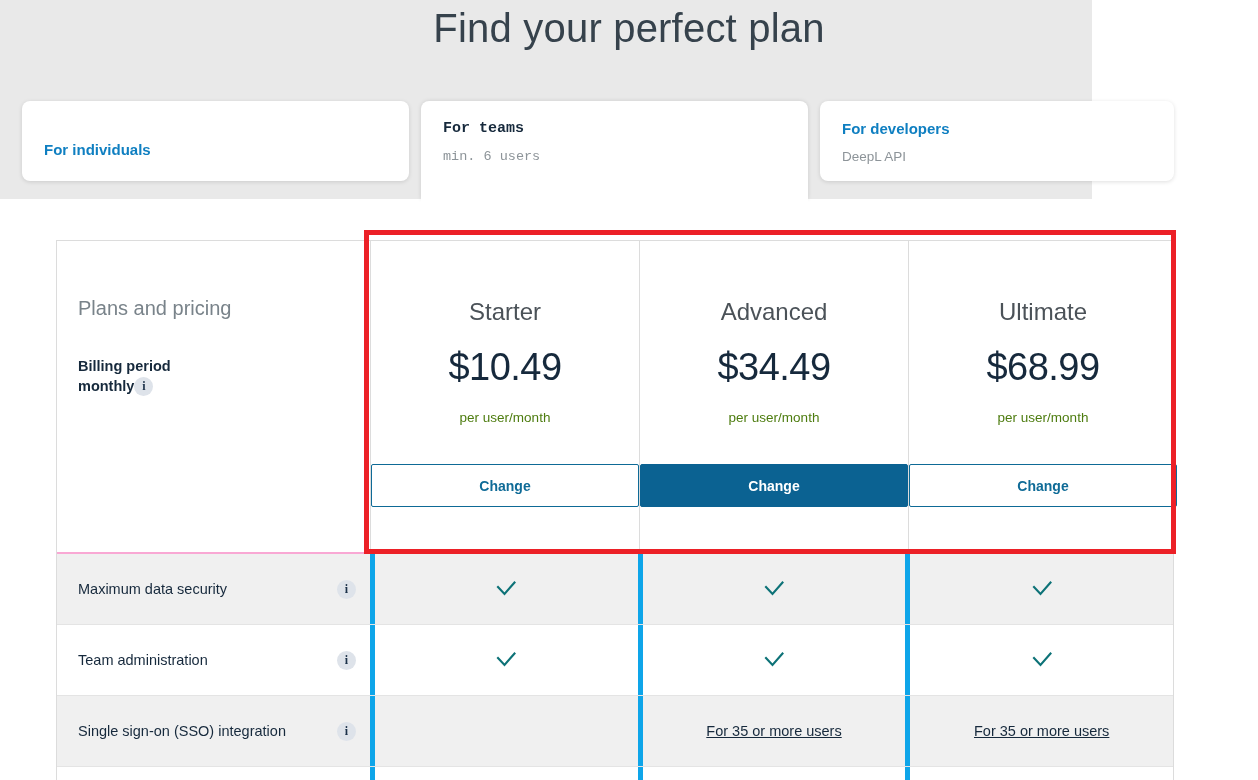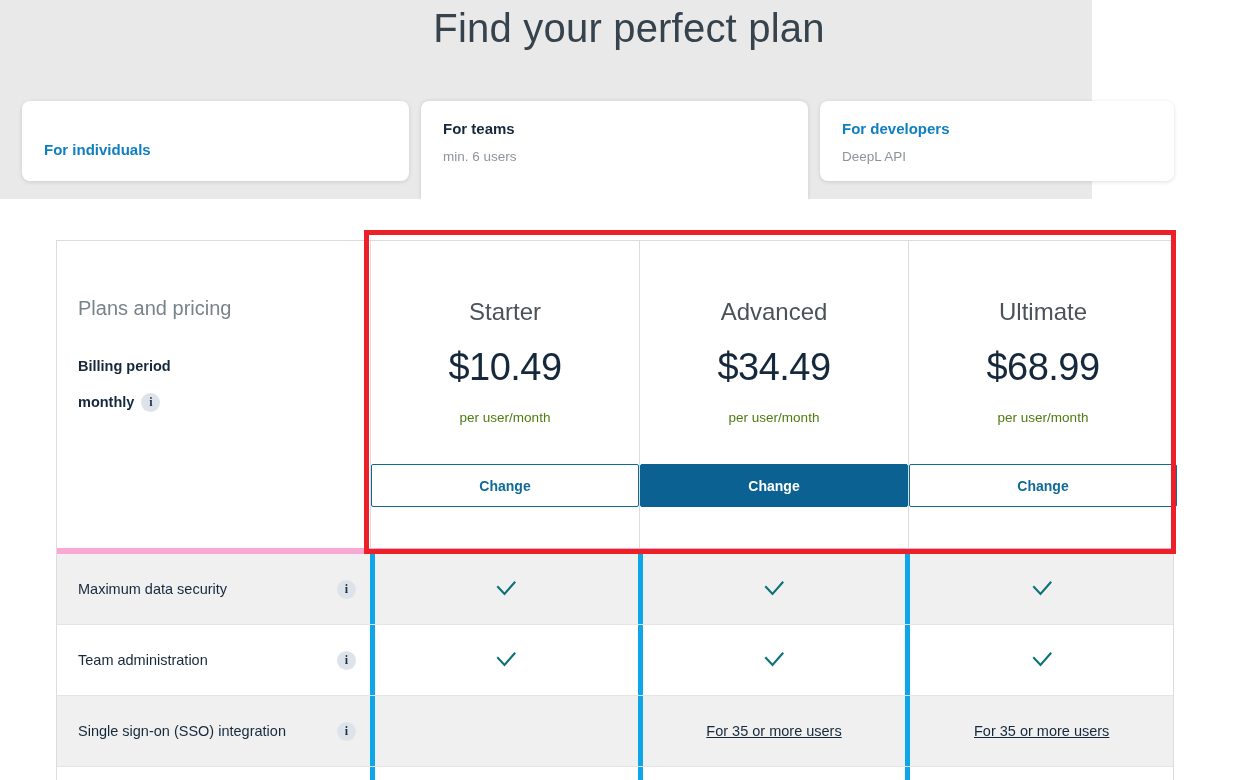--- a/index.html
+++ b/index.html
@@ -55,20 +55,21 @@
     padding: 18px 0 0 22px;
     cursor: pointer;
   }
   .tab-individuals { left: 0; width: 387px; }
   .tab-teams {
     left: 399px; width: 387px;
     height: 98px;
     border-radius: 8px 8px 0 0;
     box-shadow: 0 0 4px rgba(0,0,0,0.13);
     z-index: 3;
+    font-family: Liberation Mono, monospace;
   }
   .tab-teams::after {
     content: "";
     position: absolute;
     left: 0; bottom: -6px;
     width: 100%; height: 10px;
     background: #ffffff;
   }
   .tab-developers { left: 798px; width: 354px; }
 
@@ -92,21 +93,21 @@
     position: absolute;
     left: 56px; top: 240px;
     width: 1118px;
     border-left: 1px solid #dcdcdc;
     border-right: 1px solid #dcdcdc;
     border-top: 1px solid #dcdcdc;
   }
   .price-header {
     display: flex;
     height: 313px;
-    border-bottom: 6px solid #f9a8d4;
+    border-bottom: 2px solid #f9a8d4;
     background: #ffffff;
   }
   .meta-col {
     width: 313px;
     flex: 0 0 313px;
     padding: 54px 0 0 21px;
   }
   .meta-title {
     font-size: 20px;
     color: #79838a;
@@ -114,27 +115,25 @@
     line-height: 26px;
   }
   .meta-billing {
     margin-top: 35px;
     font-size: 14.5px;
     font-weight: bold;
     color: #16293c;
     line-height: 20px;
   }
   .meta-period {
-    margin-top: 16px;
     font-size: 14.5px;
     font-weight: bold;
     color: #16293c;
     display: flex;
     align-items: center;
-    gap: 7px;
     line-height: 20px;
   }
 
   .info-icon {
     display: inline-flex;
     align-items: center;
     justify-content: center;
     width: 19px; height: 19px;
     border-radius: 50%;
     background: #dee3ea;

